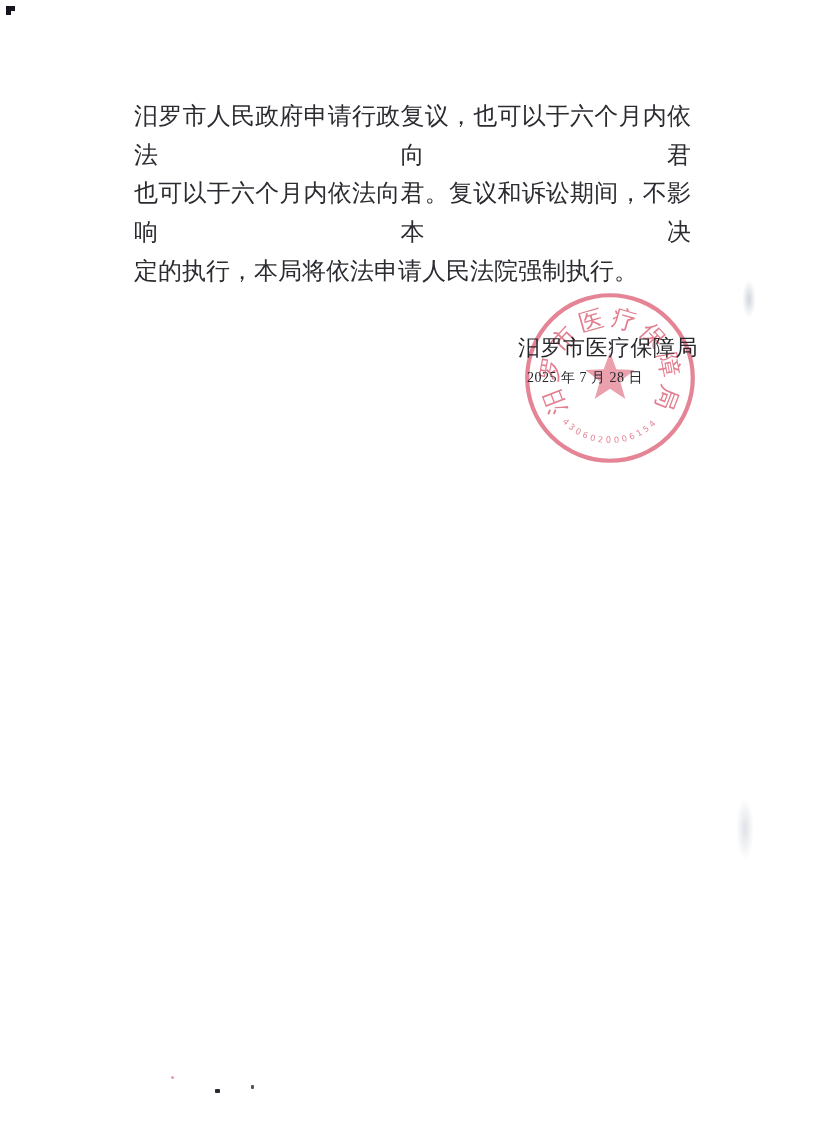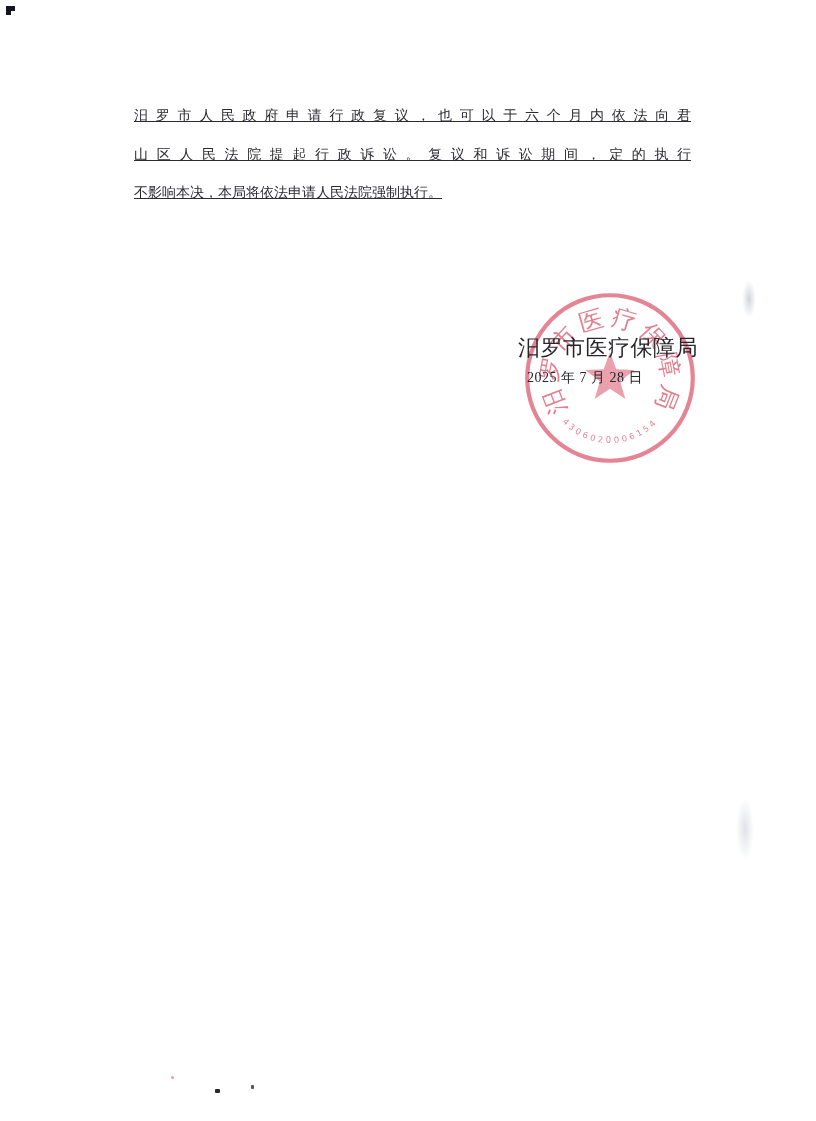--- a/index.html
+++ b/index.html
@@ -11,24 +11,23 @@
     overflow: hidden;
     font-family: "Liberation Serif", "DejaVu Serif", serif;
   }
 
   
   .body-text {
     position: absolute;
     left: 134px;
     top: 97px;
     width: 557px;
-    font-size: 14px;
+    font-size: 24px;
     line-height: 38.7px;
     color: #2b2b31;
-    text-decoration: underline;
   }
   .body-line { text-align: justify; }
   .body-line.jline { text-align-last: justify; }
 
   
   .sig-org {
     position: absolute;
     left: 518px;
     top: 333px;
     font-size: 22px;
@@ -98,22 +97,22 @@
 <body>
 
 <div class="page">
 
   <div class="corner-artifact"></div>
   <div class="smudge smudge-1"></div>
   <div class="smudge smudge-2"></div>
 
   <div class="body-text">
     <div class="body-line jline">汨罗市人民政府申请行政复议，也可以于六个月内依法向君</div>
-    <div class="body-line jline">山区人民法院提起行政诉讼。复议和诉讼期间，定的执行</div>
-    <div class="body-line">不影响本决，本局将依法申请人民法院强制执行。</div>
+    <div class="body-line jline">也可以于六个月内依法向君。复议和诉讼期间，不影响本决</div>
+    <div class="body-line">定的执行，本局将依法申请人民法院强制执行。</div>
   </div>
 
   <div class="seal">
     <svg viewBox="0 0 200 200" width="186" height="186" aria-hidden="true">
       <defs>
         <path id="sealTopArc" d="M 57.1 136 A 56 56 0 1 1 142.9 136" fill="none"></path>
         <path id="sealBottomArc" d="M 39.4 135 A 70 70 0 0 0 160.6 135" fill="none"></path>
       </defs>
       <circle cx="100" cy="100" r="89" fill="none" stroke-width="4.5" opacity="0.78" stroke="#d9536a"></circle>
       <text font-size="26" letter-spacing="5" opacity="0.82" text-anchor="middle" fill="#d9536a">

